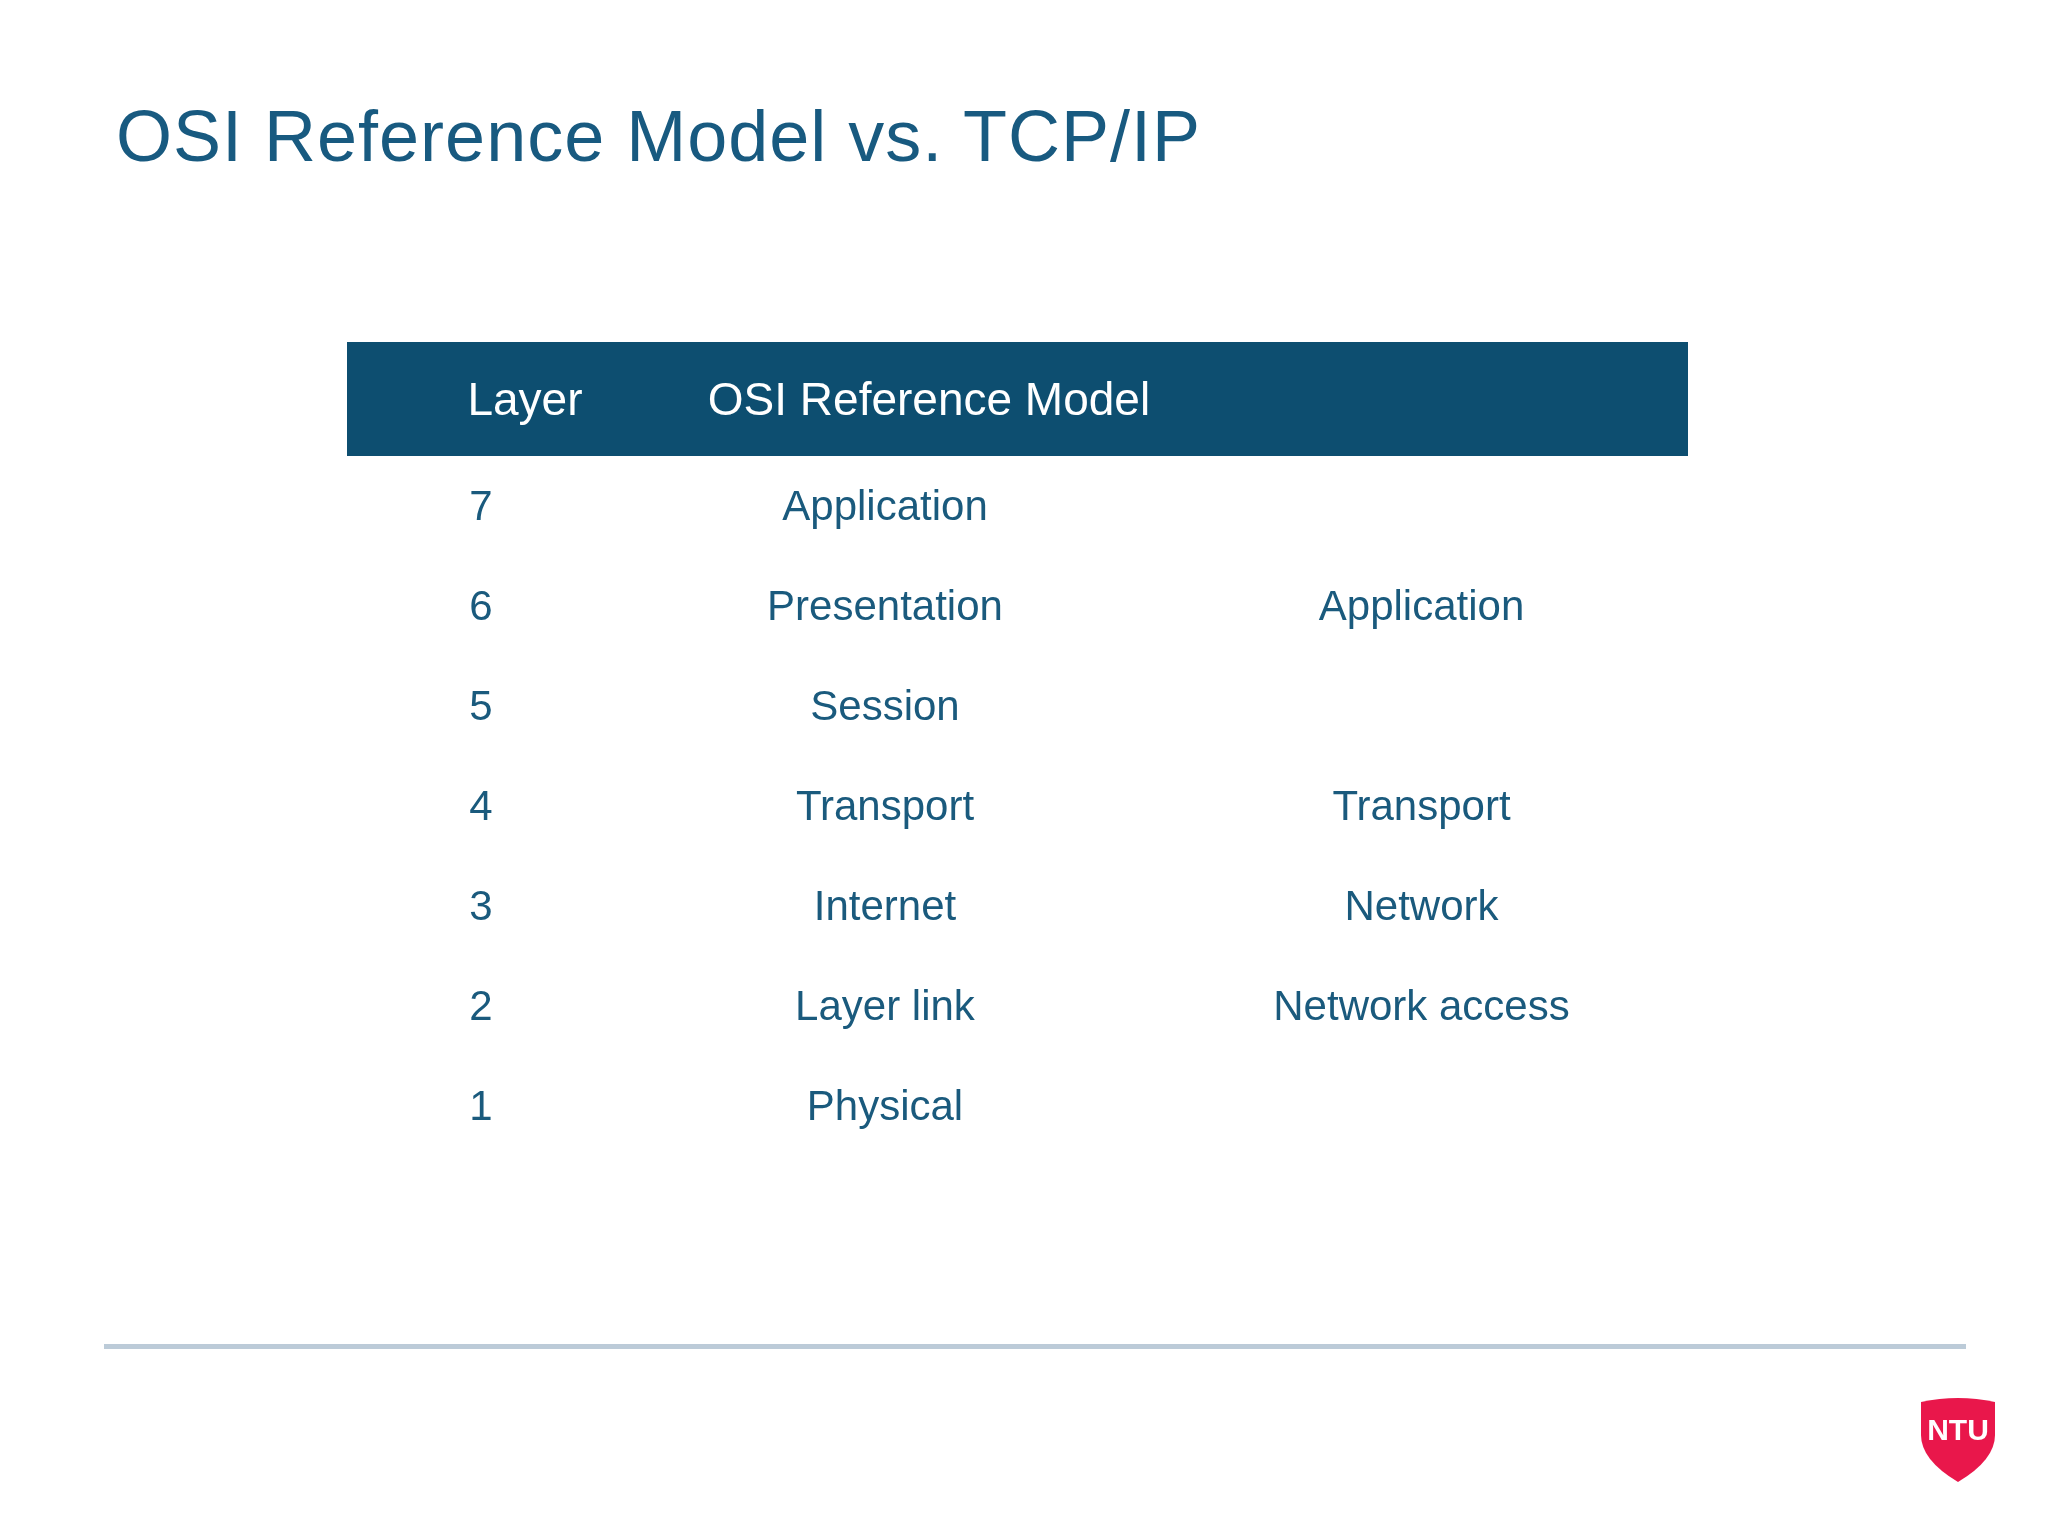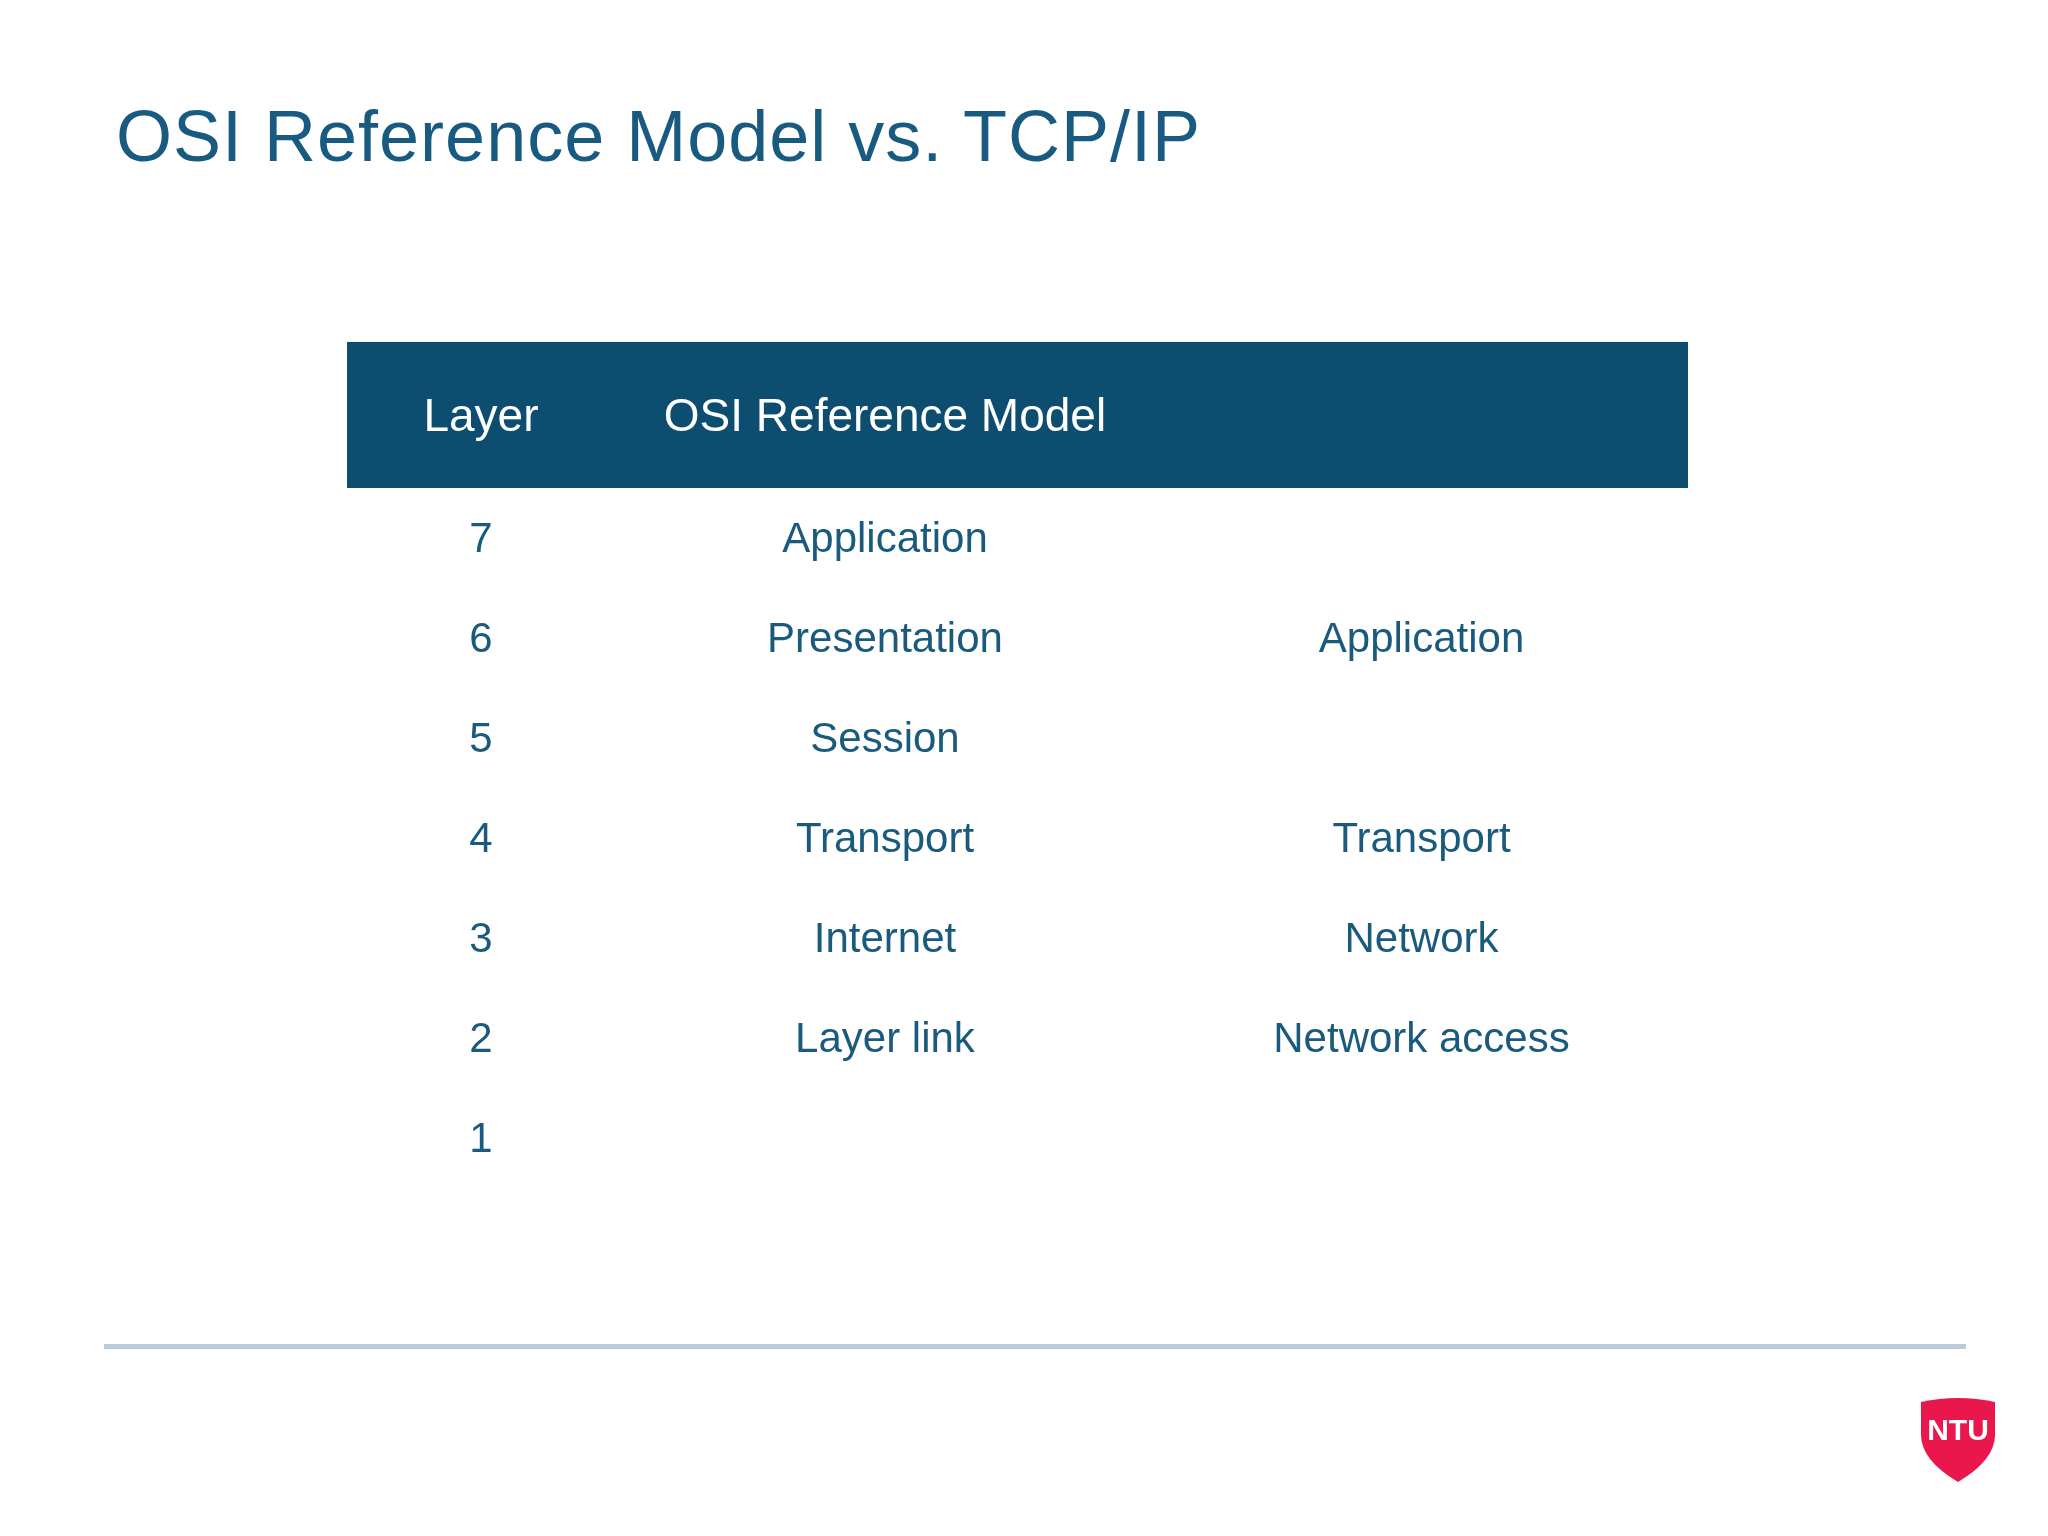--- a/index.html
+++ b/index.html
@@ -28,22 +28,23 @@
   .table-wrap {
     position: absolute;
     left: 347px;
     top: 342px;
     width: 1341px;
   }
   .thead {
     display: grid;
     grid-template-columns: 268px 540px 533px;
     align-items: center;
-    height: 146px;
+    height: 114px;
     background: #0d4e70;
+    padding-left: 44px;
   }
   .thead .cell {
     text-align: center;
     color: #ffffff;
     font-size: 46px;
     white-space: nowrap;
   }
   .tbody {
     margin-top: 0;
   }
@@ -140,20 +141,21 @@
         <div class="cell">Internet</div>
         <div class="cell">Network</div>
       </div>
       <div class="trow">
         <div class="cell">2</div>
         <div class="cell">Layer link</div>
         <div class="cell">Network access</div>
       </div>
       <div class="trow">
         <div class="cell">1</div>
+        <div class="cell">Physical</div>
         <div class="cell"></div>
       </div>
     </div>
   </div>
 
   <div class="footer-divider"></div>
 
 
   <div class="ntu-logo">
     <svg viewBox="0 0 76 90" aria-hidden="true">

